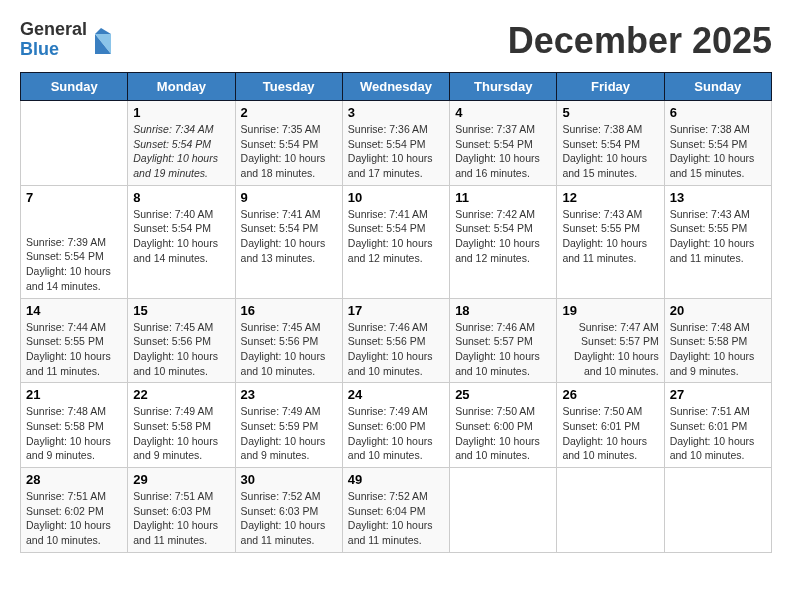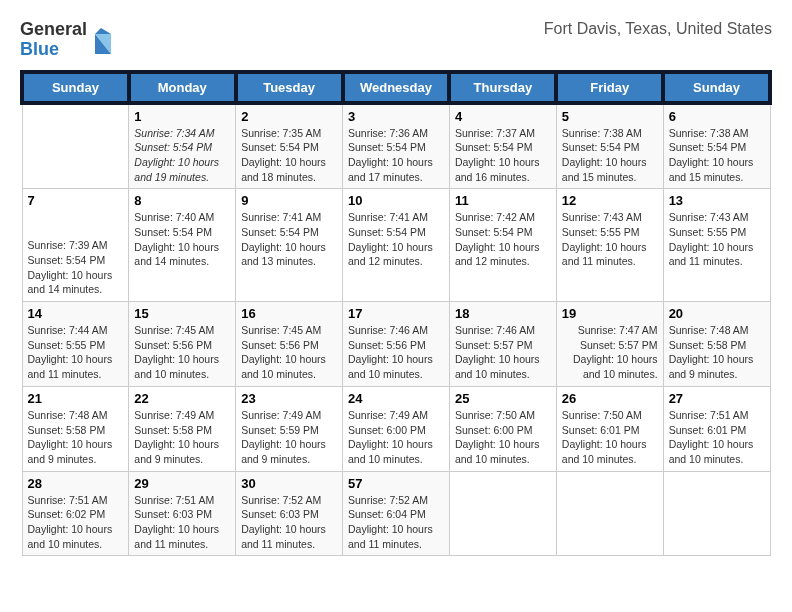--- a/index.html
+++ b/index.html
@@ -54,21 +54,21 @@
       width: 100%;
       border-collapse: collapse;
       font-size: 11px;
     }
     thead tr th {
       background-color: #3a7fc1;
       color: white;
       text-align: center;
       padding: 6px 4px;
       font-size: 13px;
-      border: 4px solid #0f172a;
+      border: 1px solid #0f172a;
     }
     tbody tr td {
       border: 1px solid #ccc;
       vertical-align: top;
       padding: 4px 5px;
       width: 107px;
       min-height: 80px;
       background: #fff;
     }
     tbody tr:nth-child(odd) td {
@@ -100,21 +100,21 @@
     </div>
     <div class="logo-icon">
       <svg width="24" height="30" viewBox="0 0 24 30">
         <polygon points="4,28 4,8 20,28" fill="#3a7fc1"></polygon>
         <polygon points="4,8 20,8 20,28" fill="#5aabdf" opacity="0.7"></polygon>
         <polygon points="10,2 20,8 4,8" fill="#3a7fc1"></polygon>
       </svg>
     </div>
   </div>
   <div class="title-block">
-    <div class="subtitle">Fort Davis, Texas, United States</div>
+    <div class="main-title">December 2025</div>
   </div>
 </div>
 
 <table>
   <thead>
     <tr>
     <th>Sunday</th>
         <th>Monday</th>
         <th>Tuesday</th>
         <th>Wednesday</th>
@@ -338,21 +338,21 @@
 and 11 minutes.</div>
         </td>
         <td>
           <span class="day-num">30</span>
           <div class="day-info" style="white-space: pre-line;">Sunrise: 7:52 AM
 Sunset: 6:03 PM
 Daylight: 10 hours
 and 11 minutes.</div>
         </td>
         <td>
-          <span class="day-num">57</span>
+          <span class="day-num">49</span>
           <div class="day-info" style="white-space: pre-line;">Sunrise: 7:52 AM
 Sunset: 6:04 PM
 Daylight: 10 hours
 and 11 minutes.</div>
         </td>
         <td class="empty-cell"></td>
         <td class="empty-cell"></td>
         <td class="empty-cell"></td>
       </tr>
     </tbody>

